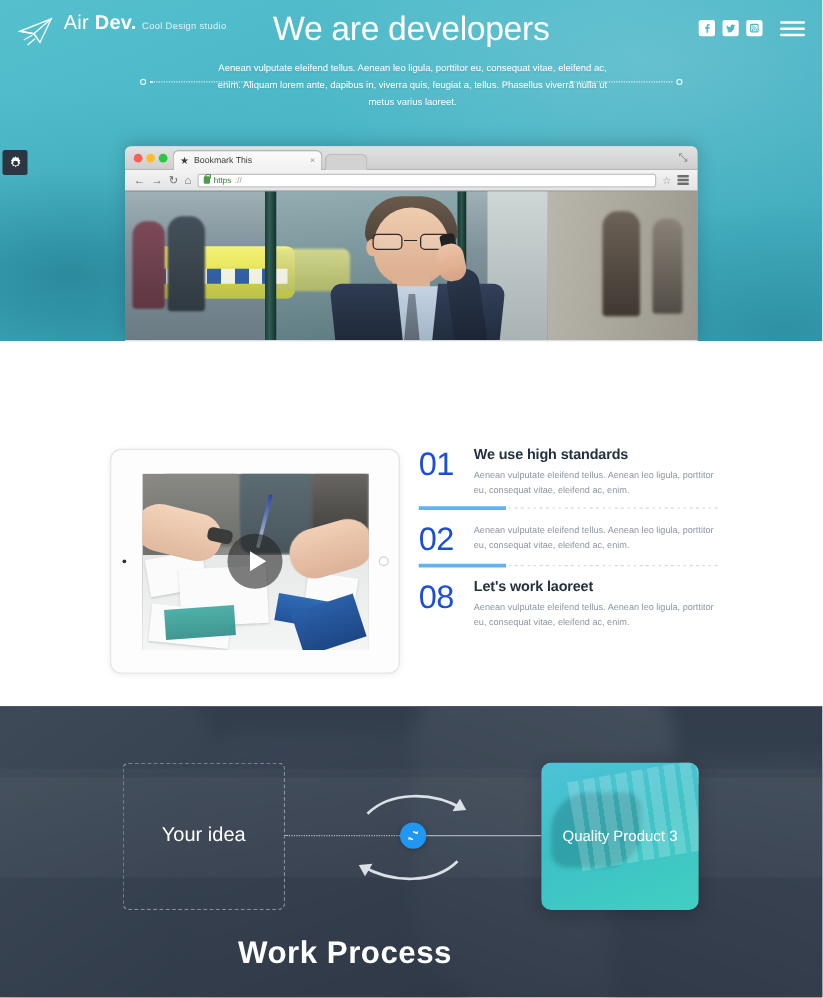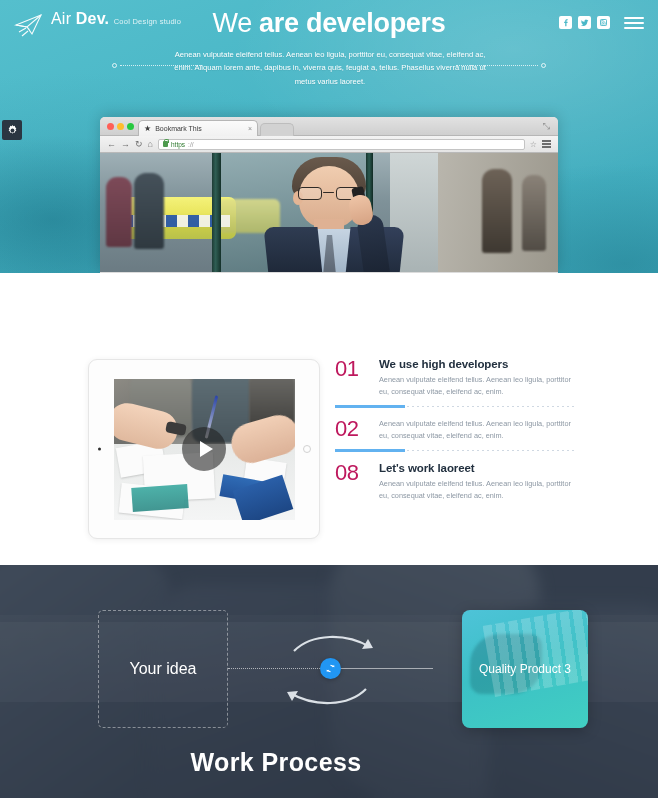--- a/index.html
+++ b/index.html
@@ -37,21 +37,21 @@
   .logo-name .lt { font-weight:300; }
   .logo-tag { font-size:7.5px; color:rgba(255,255,255,.82); margin-top:4px; letter-spacing:.25px; text-align:right; }
 
   
   .hero-title {
     position:absolute; left:0; right:0; top:9px;
     text-align:center; font-size:27px; color:#fff; line-height:1.1;
     letter-spacing:-.3px; white-space:nowrap;
   }
   .hero-title .thin { font-weight:300; }
-  .hero-title .bold { font-weight:bold; }
+  .hero-title .bold { font-weight:normal; }
 
   
   .hero-right { position:absolute; right:14px; top:16px; display:flex; align-items:center; gap:6px; }
   .soc {
     width:13px; height:13px; border-radius:2px; background:#fff;
     display:flex; align-items:center; justify-content:center;
     color:#4bb8c8; font-size:9px; font-weight:bold; line-height:1;
   }
   .soc svg { display:block; }
   .burger { width:20px; margin-left:8px; display:flex; flex-direction:column; gap:3px; }
@@ -209,21 +209,21 @@
   .feat.sep::after {
     content:""; position:absolute; left:0; right:0; bottom:0; height:3px;
     background:
       linear-gradient(90deg,#62b2f0 0 70px, transparent 70px),
       repeating-linear-gradient(90deg,#cfd8e2 0 2px, transparent 2px 5px);
     background-position: 0 0, 72px 1px;
     background-repeat:no-repeat, repeat-x;
     background-size: 100% 3px, 100% 1px;
   }
   .feat-row { display:flex; gap:14px; align-items:flex-start; }
-  .feat-num { font-size:22px; color:#be185d; font-weight:300; line-height:1; width:30px; flex:none; letter-spacing:-.5px; }
+  .feat-num { font-size:26px; color:#1d4ed8; font-weight:300; line-height:1; width:30px; flex:none; letter-spacing:-.5px; }
   .feat-h { font-size:11.5px; color:#22303f; font-weight:bold; margin-bottom:4px; letter-spacing:-.1px; }
   .feat-p { font-size:7.3px; color:#8d98a4; line-height:1.65; }
 
   
   .sec-dark {
     position:absolute; left:0; top:565px; width:658px; height:233px;
     background:#3a4553; overflow:hidden;
   }
   .wp-photo { position:absolute; inset:0; }
   .wp-photo .b1 { position:absolute; left:-20px; top:-10px; width:190px; height:250px; border-radius:40px; background:linear-gradient(145deg,#5a6675,#343e4b); filter:blur(6px); }
@@ -240,21 +240,20 @@
     border:1px dashed rgba(255,255,255,.42); border-radius:5px;
     display:flex; align-items:center; justify-content:center;
     color:#fff; font-size:16px;
   }
   .wp-prod {
     position:absolute; left:433px; top:610px; width:126px; height:118px;
     border-radius:8px; overflow:hidden;
     display:flex; align-items:center; justify-content:center;
     color:#fff; font-size:12px;
     box-shadow:0 3px 14px rgba(0,0,0,.22);
-    margin-left:29px;
   }
   .wp-prod .pbg { position:absolute; inset:0; background:linear-gradient(160deg,#4ec3d8 0%,#3cc0c6 45%,#41cfc2 100%); }
   .wp-prod .kb { position:absolute; right:-10px; top:6px; width:110px; height:72px; background:repeating-linear-gradient(92deg, rgba(255,255,255,.20) 0 9px, rgba(255,255,255,.03) 9px 13px); transform:rotate(-10deg); }
   .wp-prod .glass2 { position:absolute; left:8px; top:24px; width:72px; height:60px; border-radius:30px 12px 30px 12px; background:rgba(20,90,100,.30); filter:blur(1.5px); }
   .wp-prod span { position:relative; z-index:2; }
 
   .wp-line { position:absolute; left:228px; top:668px; width:205px; height:2px; }
   .wp-line .dotted { position:absolute; left:0; top:0; width:104px; border-top:1px dotted rgba(255,255,255,.6); }
   .wp-line .solid { position:absolute; right:0; top:0; width:104px; border-top:1px solid rgba(255,255,255,.55); }
   .wp-knob {
@@ -434,21 +433,21 @@
             <i></i>
           </span>
       </div>
     </div>
 
     <div class="features">
       <div class="feat sep">
         <div class="feat-row">
           <span class="feat-num">01</span>
           <span>
-            <span class="feat-h" style="display:block">We use high developers</span>
+            <span class="feat-h" style="display:block">We use high standards</span>
             <span class="feat-p" style="display:block">Aenean vulputate eleifend tellus. Aenean leo ligula, porttitor eu, consequat vitae, eleifend ac, enim.</span>
           </span>
         </div>
       </div>
       <div class="feat sep">
         <div class="feat-row">
           <span class="feat-num">02</span>
           <span>
             <span class="feat-p" style="display:block">Aenean vulputate eleifend tellus. Aenean leo ligula, porttitor eu, consequat vitae, eleifend ac, enim.</span>
           </span>

